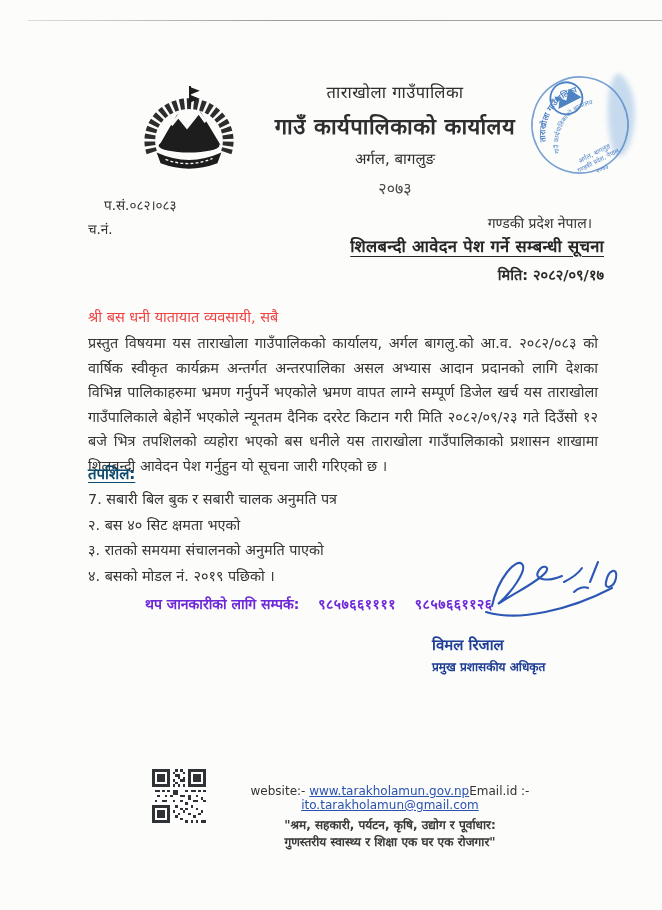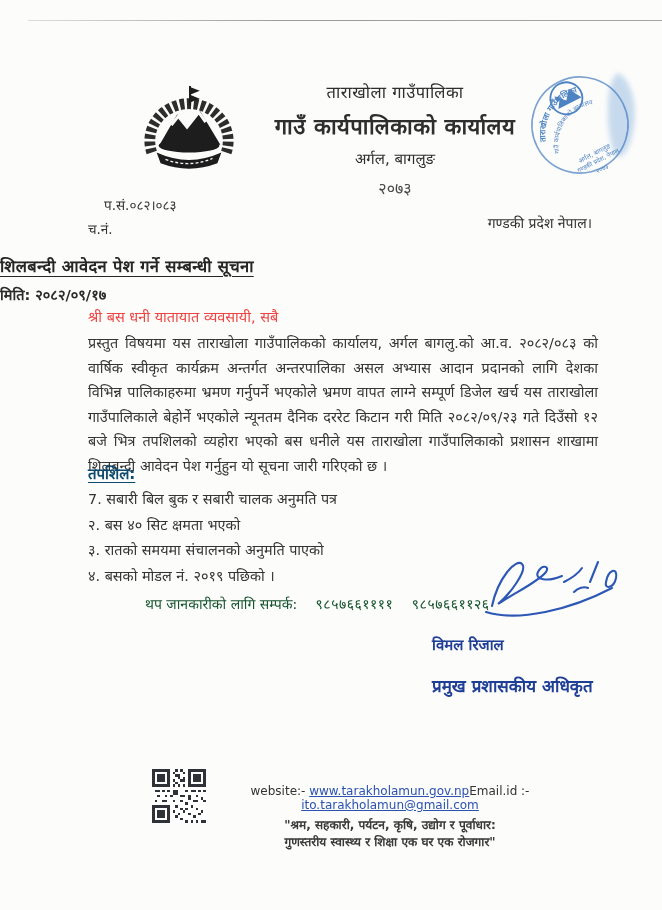--- a/index.html
+++ b/index.html
@@ -19,41 +19,41 @@
   .head-muni{font-size:16.5px;font-weight:500;letter-spacing:.5px;}
   .head-office{font-size:22px;font-weight:700;margin-top:7px;letter-spacing:.5px;}
   .head-place{font-size:15px;font-weight:500;margin-top:8px;}
   .head-year{font-size:16px;margin-top:9px;color:#4a4a4a;}
   .stamp-wrap{left:518px;top:55px;width:140px;height:145px;}
   
   .refno{left:88px;top:196px;font-size:13.5px;font-weight:500;color:#333;margin-left:16px;}
   .chno{left:88px;top:220px;font-size:13.5px;font-weight:500;color:#333;}
   .province{left:380px;top:213px;width:212px;text-align:right;font-size:14px;font-weight:500;color:#2f2f2f;}
   
-  .title-block{left:0;top:254px;width:604px;text-align:left;}
+  .title-block{left:0;top:234px;width:604px;text-align:right;}
   .notice-title{display:inline-block;font-size:16.5px;font-weight:700;color:#262626;
     text-decoration:underline;text-underline-offset:4px;letter-spacing:.3px;}
   .notice-date{margin-top:7px;font-size:14.5px;font-weight:700;color:#2c2c2c;
     text-decoration:underline;text-underline-offset:4px;}
   .notice-date span{display:inline-block;}
   
   .salutation{left:88px;top:306px;font-size:14.5px;font-weight:500;color:#ef4444;}
   .body-par{left:88px;top:331px;width:510px;font-size:14.4px;line-height:24.5px;
     text-align:justify;color:#353535;font-weight:500;margin:0;}
   .list-head{left:88px;top:463px;font-size:15px;font-weight:700;color:#0c4a6e;
     text-decoration:underline;text-underline-offset:3px;}
   .list{left:88px;top:487px;width:440px;}
   .list div{font-size:14.4px;line-height:25.5px;color:#343434;font-weight:500;}
-  .contact{left:145px;top:594px;font-size:14px;font-weight:400;color:#14532d;}
+  .contact{left:145px;top:594px;font-size:14px;font-weight:700;color:#6d28d9;}
   .contact .ph{margin-left:14px;letter-spacing:.5px;}
   
   .sig-scribble{left:478px;top:548px;width:160px;height:78px;}
   .sig-block{left:432px;top:634px;width:210px;text-align:left;color:#1f3e96;}
   .sig-name{font-size:15px;font-weight:700;}
-  .sig-desg{font-size:17px;font-weight:700;margin-top:20px;white-space:nowrap;}
+  .sig-desg{font-size:12px;font-weight:700;margin-top:4px;white-space:nowrap;}
   
   .qr{left:152px;top:768px;width:54px;height:56px;}
   .footer{left:180px;top:752px;width:420px;text-align:center;}
   .web-line{font-size:12px;color:#333;font-weight:500;margin-top:32px;}
   .link{color:#2a52b0;text-decoration:underline;cursor:pointer;}
   .motto{font-size:12px;font-weight:700;color:#3a3a3a;margin-top:5px;line-height:17px;}
   .motto div{white-space:nowrap;}
 </style>
 </head>
 <body>

